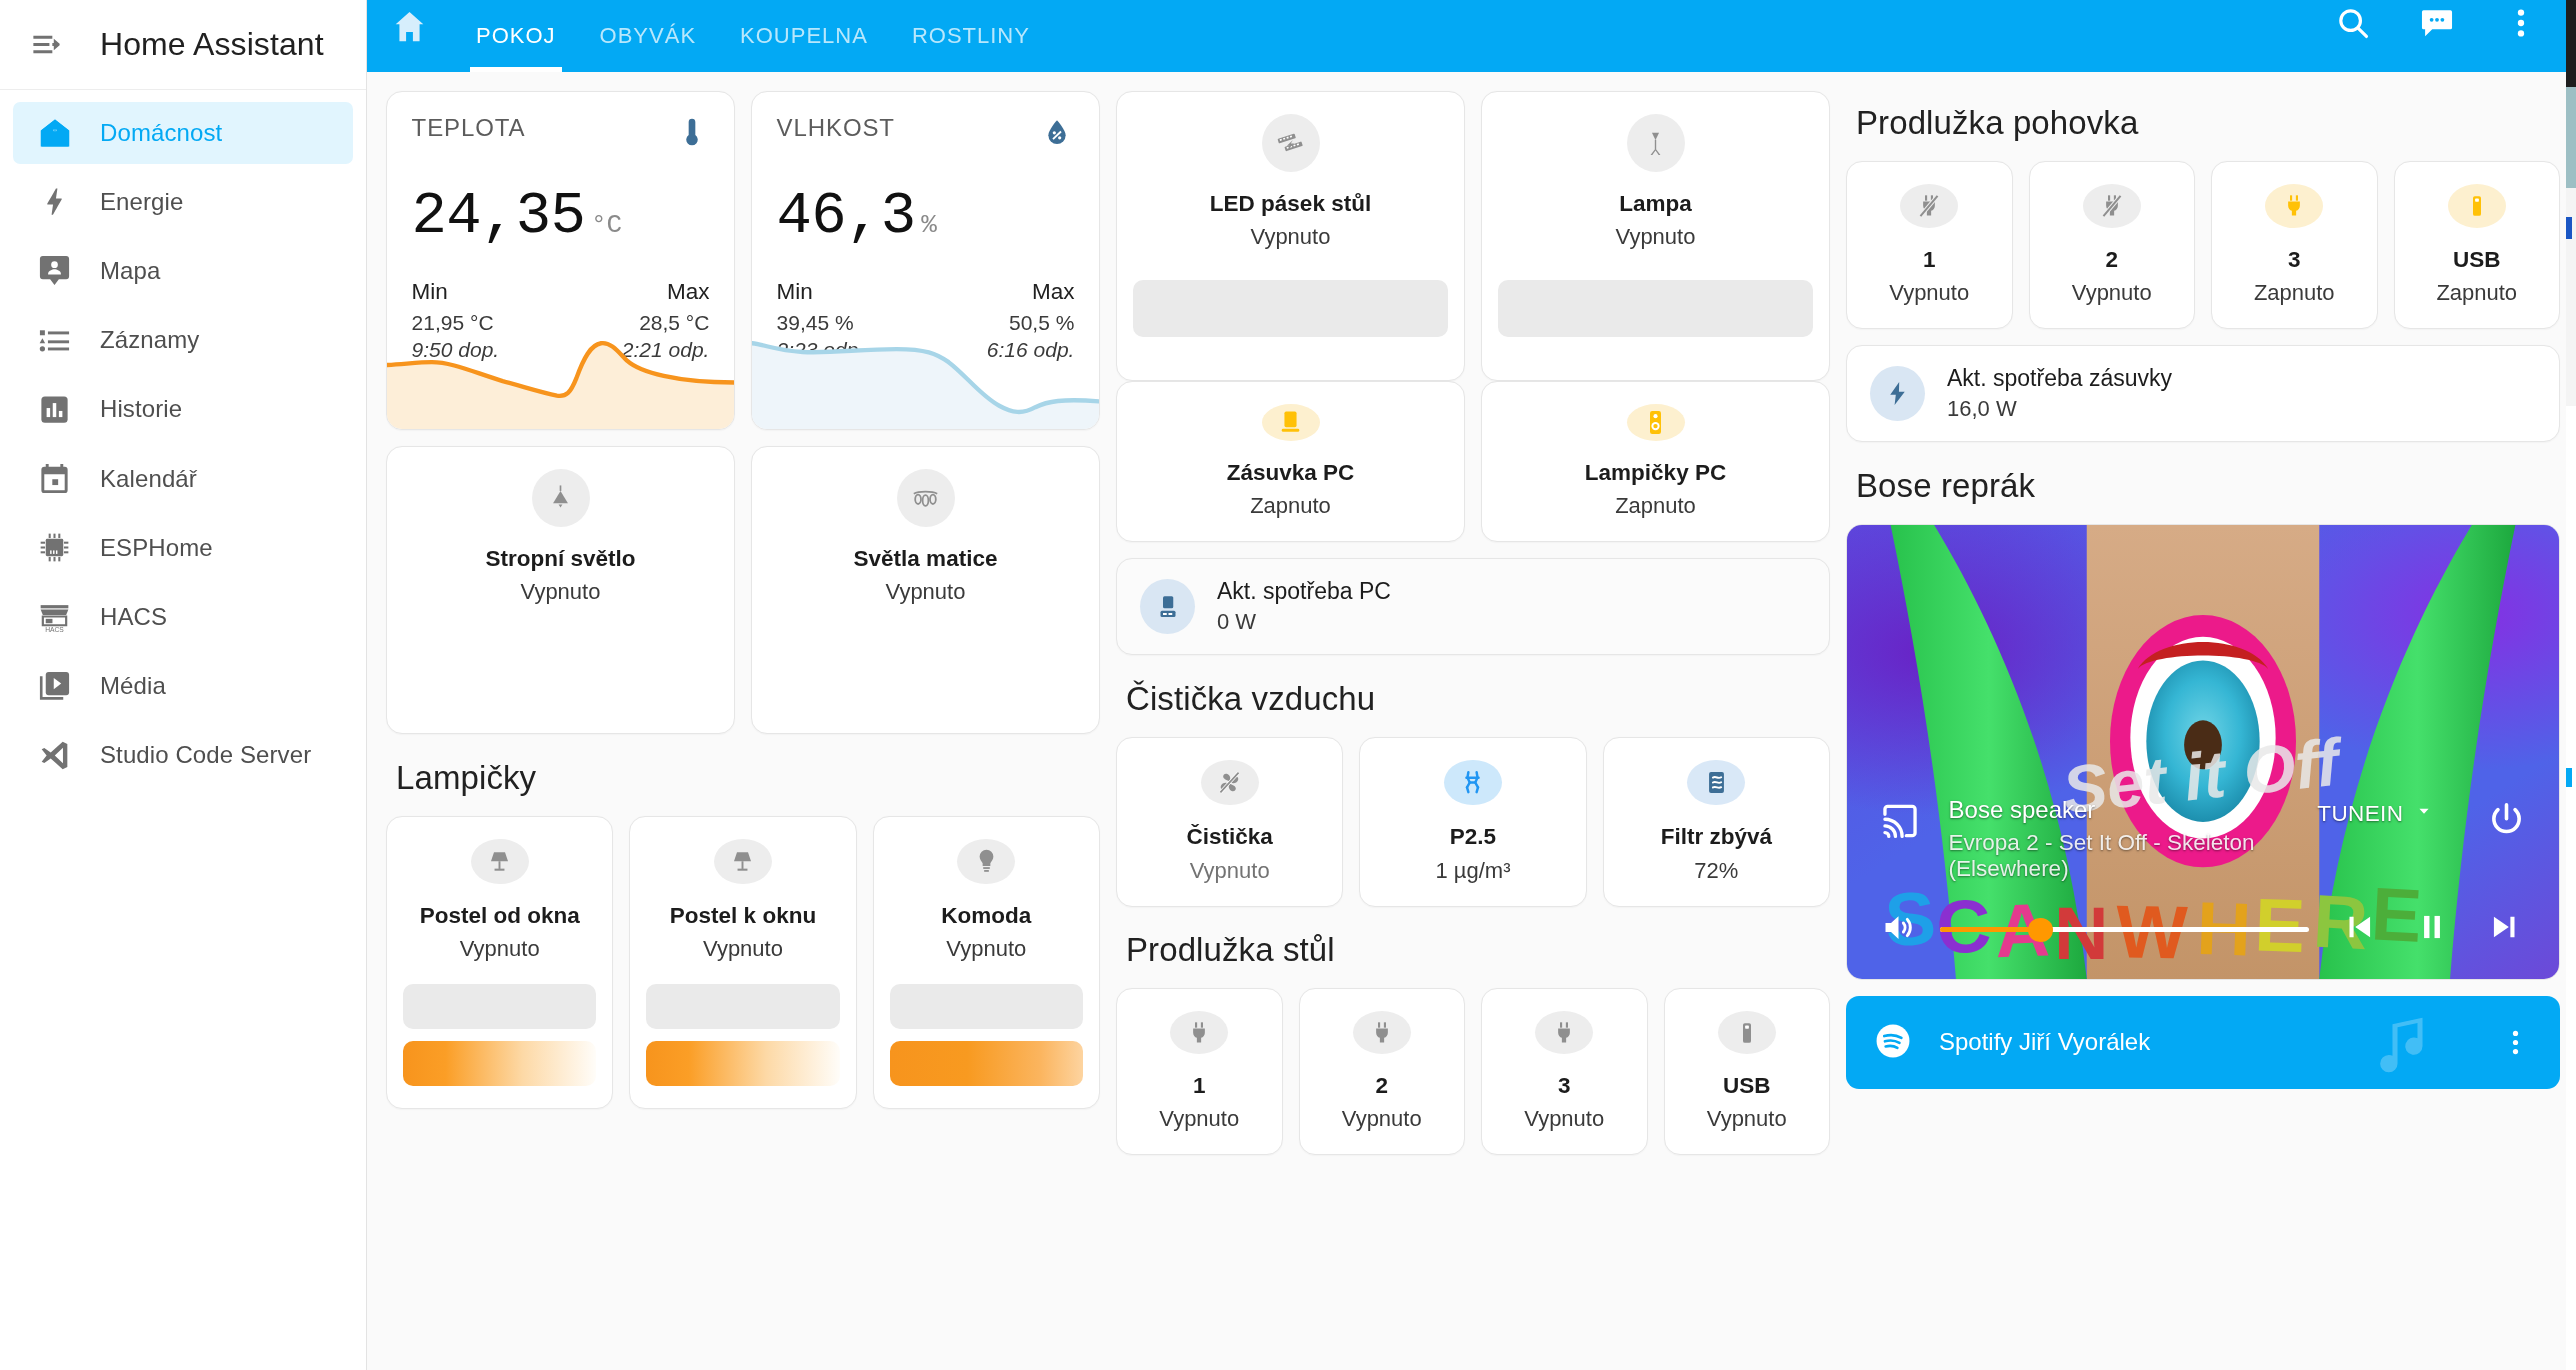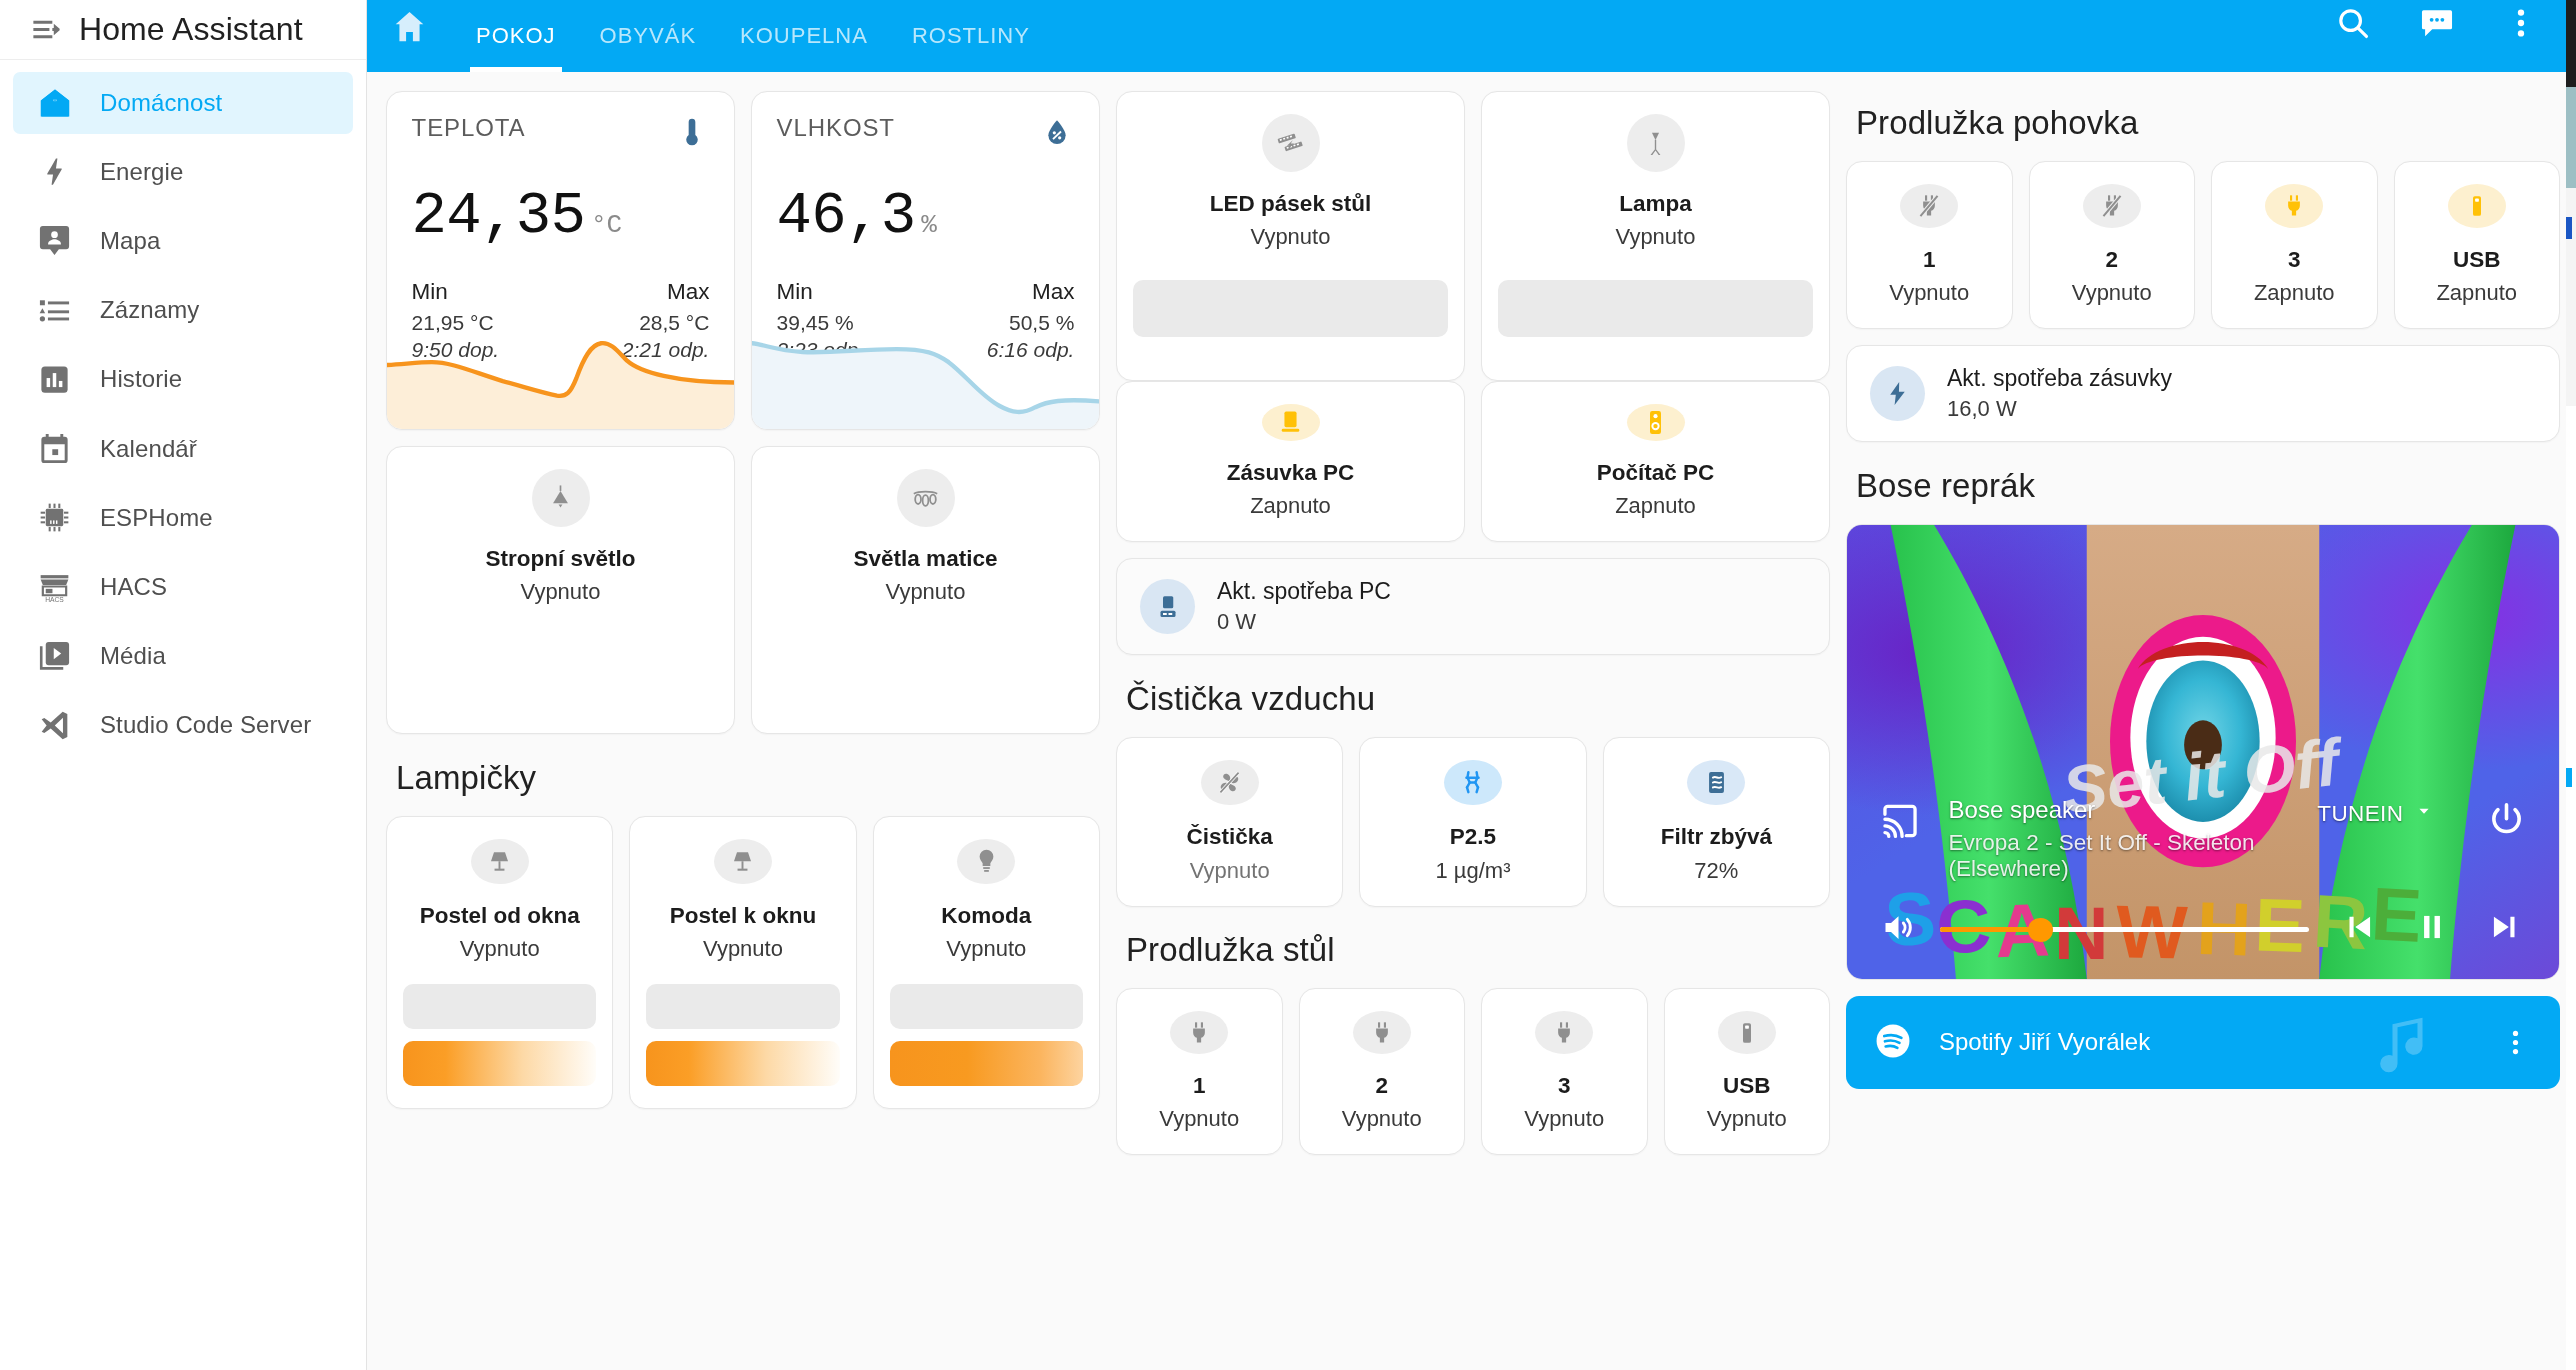--- a/index.html
+++ b/index.html
@@ -22,21 +22,21 @@
   }
   .bg-sliver .bsl1 { position:absolute; top:217px; left:0; width:5.8px; height:22px; background:#1a56c4; }
   .bg-sliver .bsl2 { position:absolute; top:768px; left:0; width:5.8px; height:19px; background:#03a9f4; }
 
   
   .sidebar {
     width: 367px; height: 1371px; background: #ffffff;
     border-right: 0.7px solid #e3e3e3; flex: 0 0 367px;
   }
   .sb-header {
-    height: 60px; display: flex; align-items: center; gap: 12px;
+    height: 90px; display: flex; align-items: center; gap: 33px;
     padding: 0 0 0 26px; border-bottom: 0.7px solid #ededed;
   }
   .sb-menu-btn {
     width: 41px; height: 41px; display: flex; align-items: center; justify-content: center;
     cursor: pointer; flex: 0 0 41px;
   }
   .sb-title { font-size: 32px; font-weight: 400; color: #212121; letter-spacing: 0.1px; }
 
   .sb-list { padding: 11.6px 13px 0 13px; }
   .sb-item {
@@ -574,21 +574,21 @@
           </div>
           <div class="card tile h-small" style="height:161px">
             <div class="bubble on">
               <svg width="33" height="33" viewBox="0 0 24 24" fill="#ffc107">
                 <rect x="8" y="3.6" width="8" height="16.8" rx="1.6"></rect>
                 <circle cx="12" cy="7.4" r="1.5" fill="#fff"></circle>
                 <circle cx="12" cy="14.6" r="3" fill="#fff"></circle>
                   <circle cx="12" cy="14.6" r="1.6" fill="#ffc107"></circle>
               </svg>
             </div>
-            <div class="t-name">Počítač PC</div>
+            <div class="t-name">Lampičky PC</div>
             <div class="t-state">Zapnuto</div>
           </div>
         </div>
 
         <div class="card rowcard" style="margin-top:16px">
           <span class="bubble">
             <svg width="30" height="30" viewBox="0 0 24 24" fill="#3d6e96">
               <rect x="8" y="3.4" width="8.2" height="9.6" rx="1.2"></rect>
               <rect x="6" y="15" width="12" height="5" rx="1.2"></rect>
               <rect x="8" y="16.8" width="3" height="1.6" fill="#fff"></rect>

